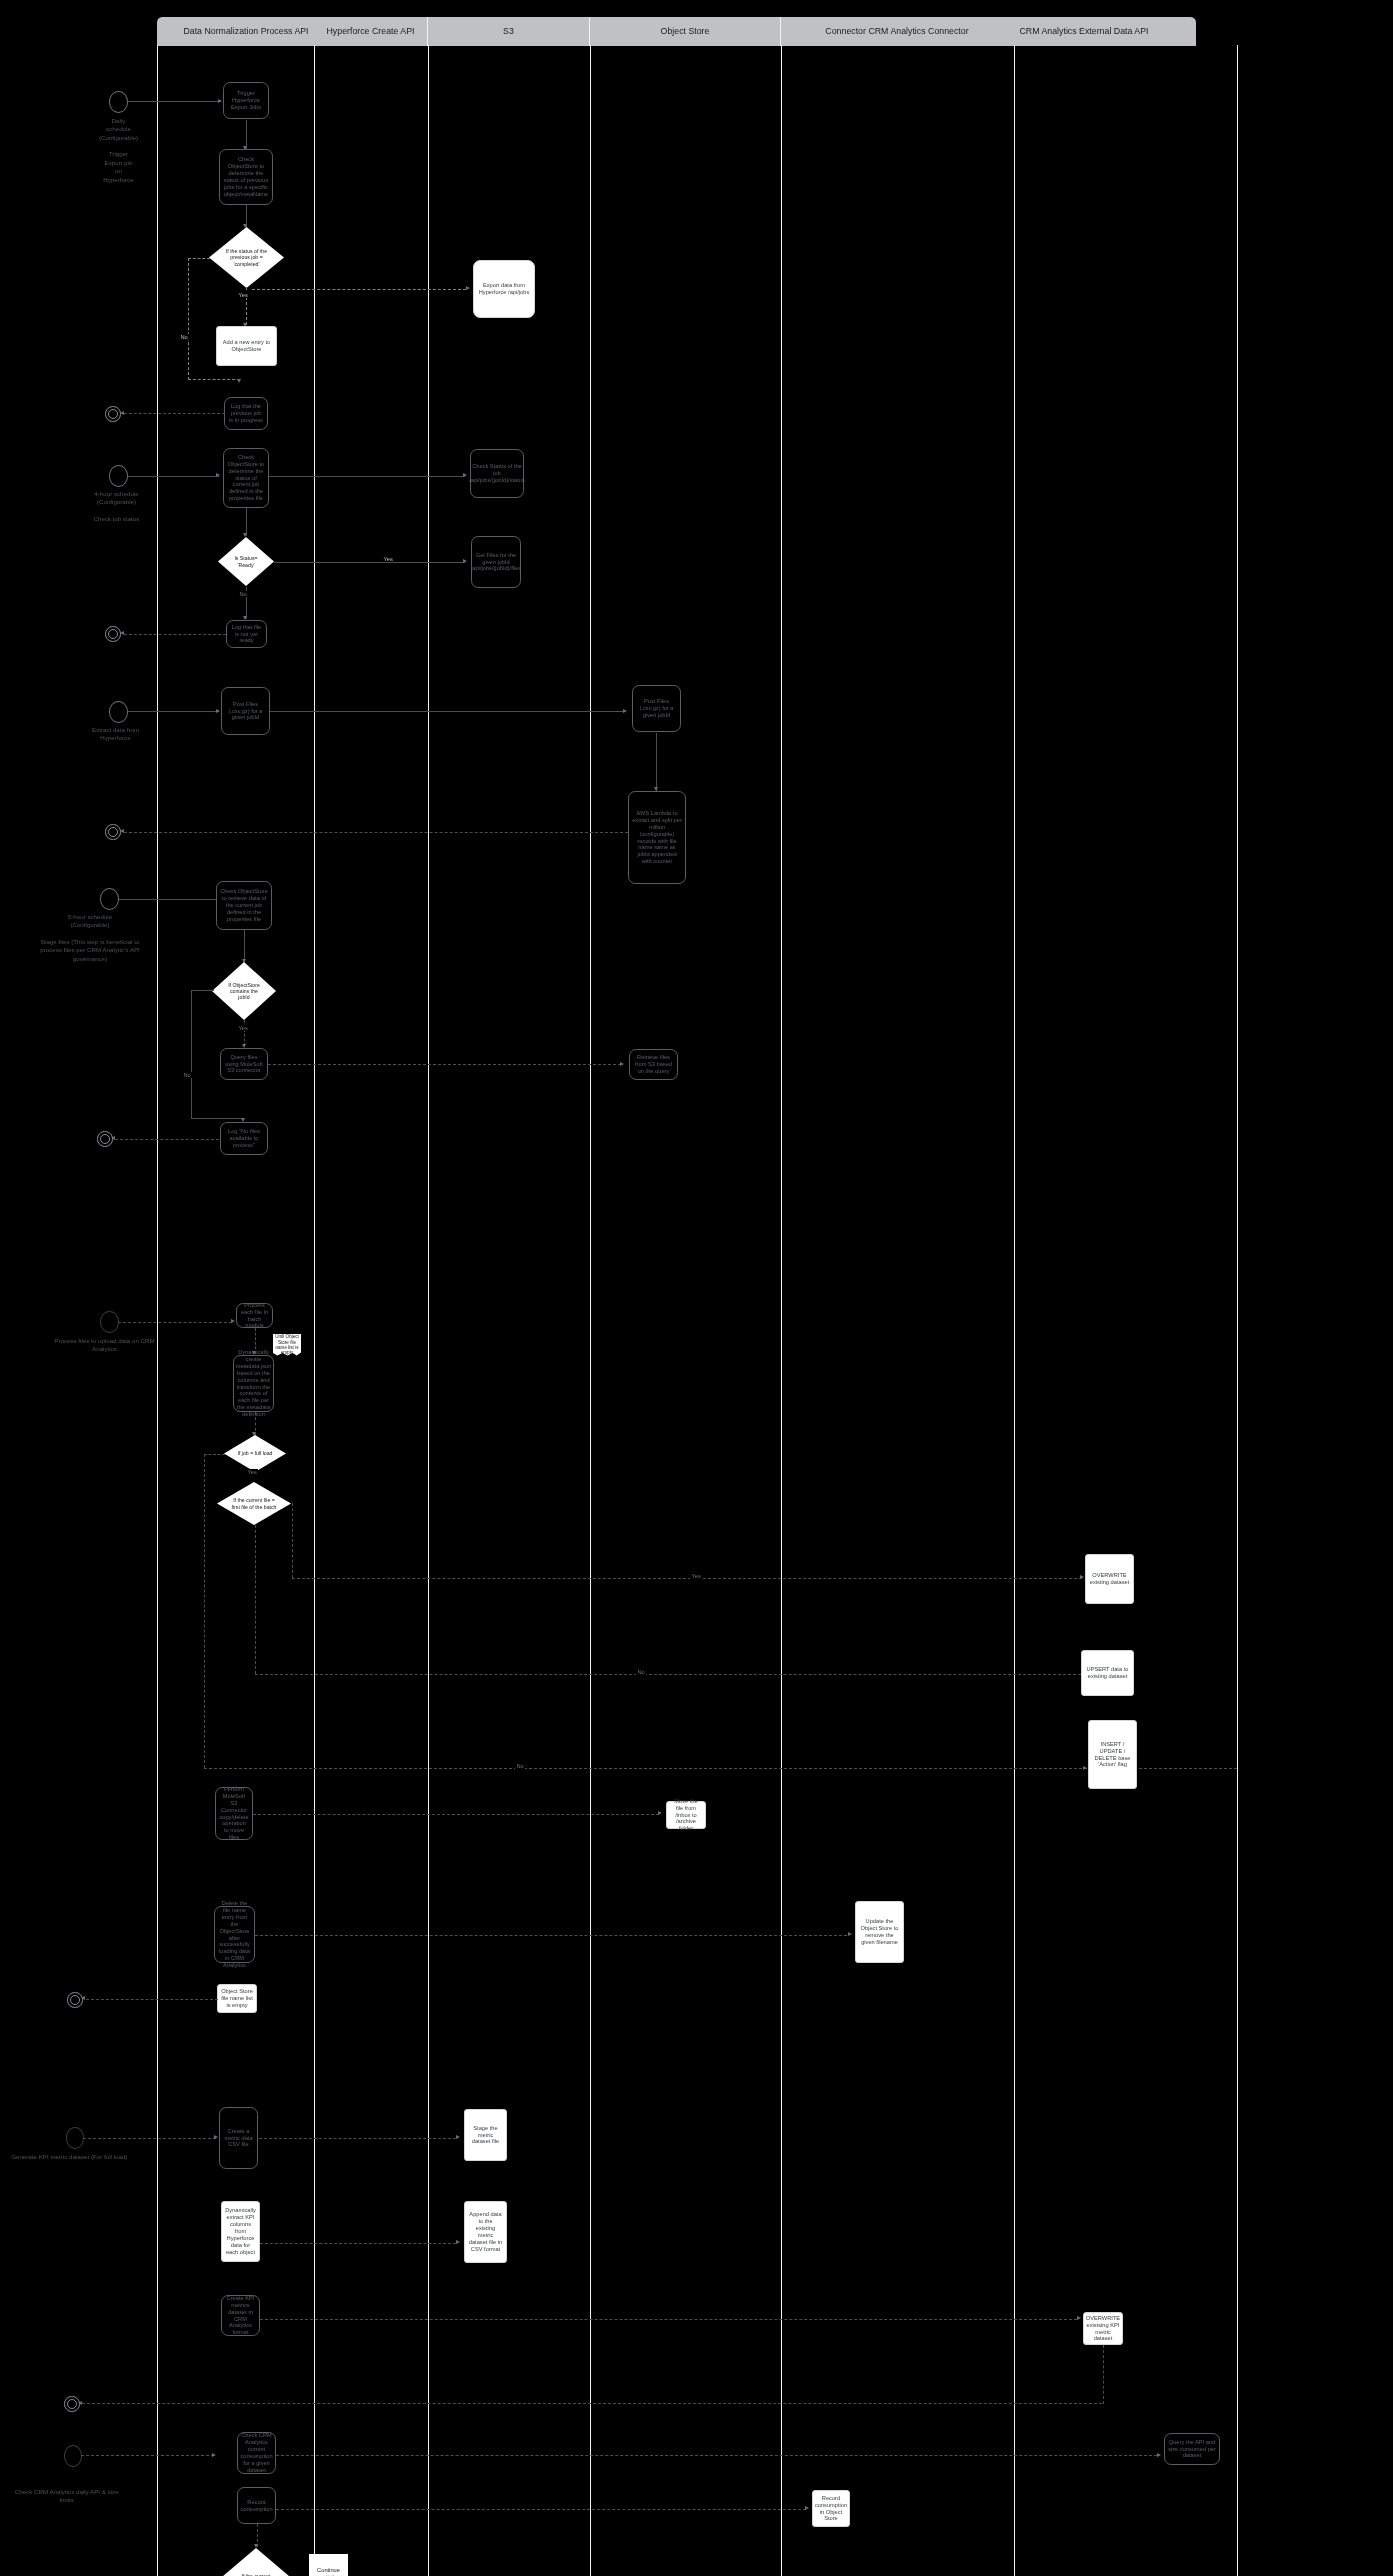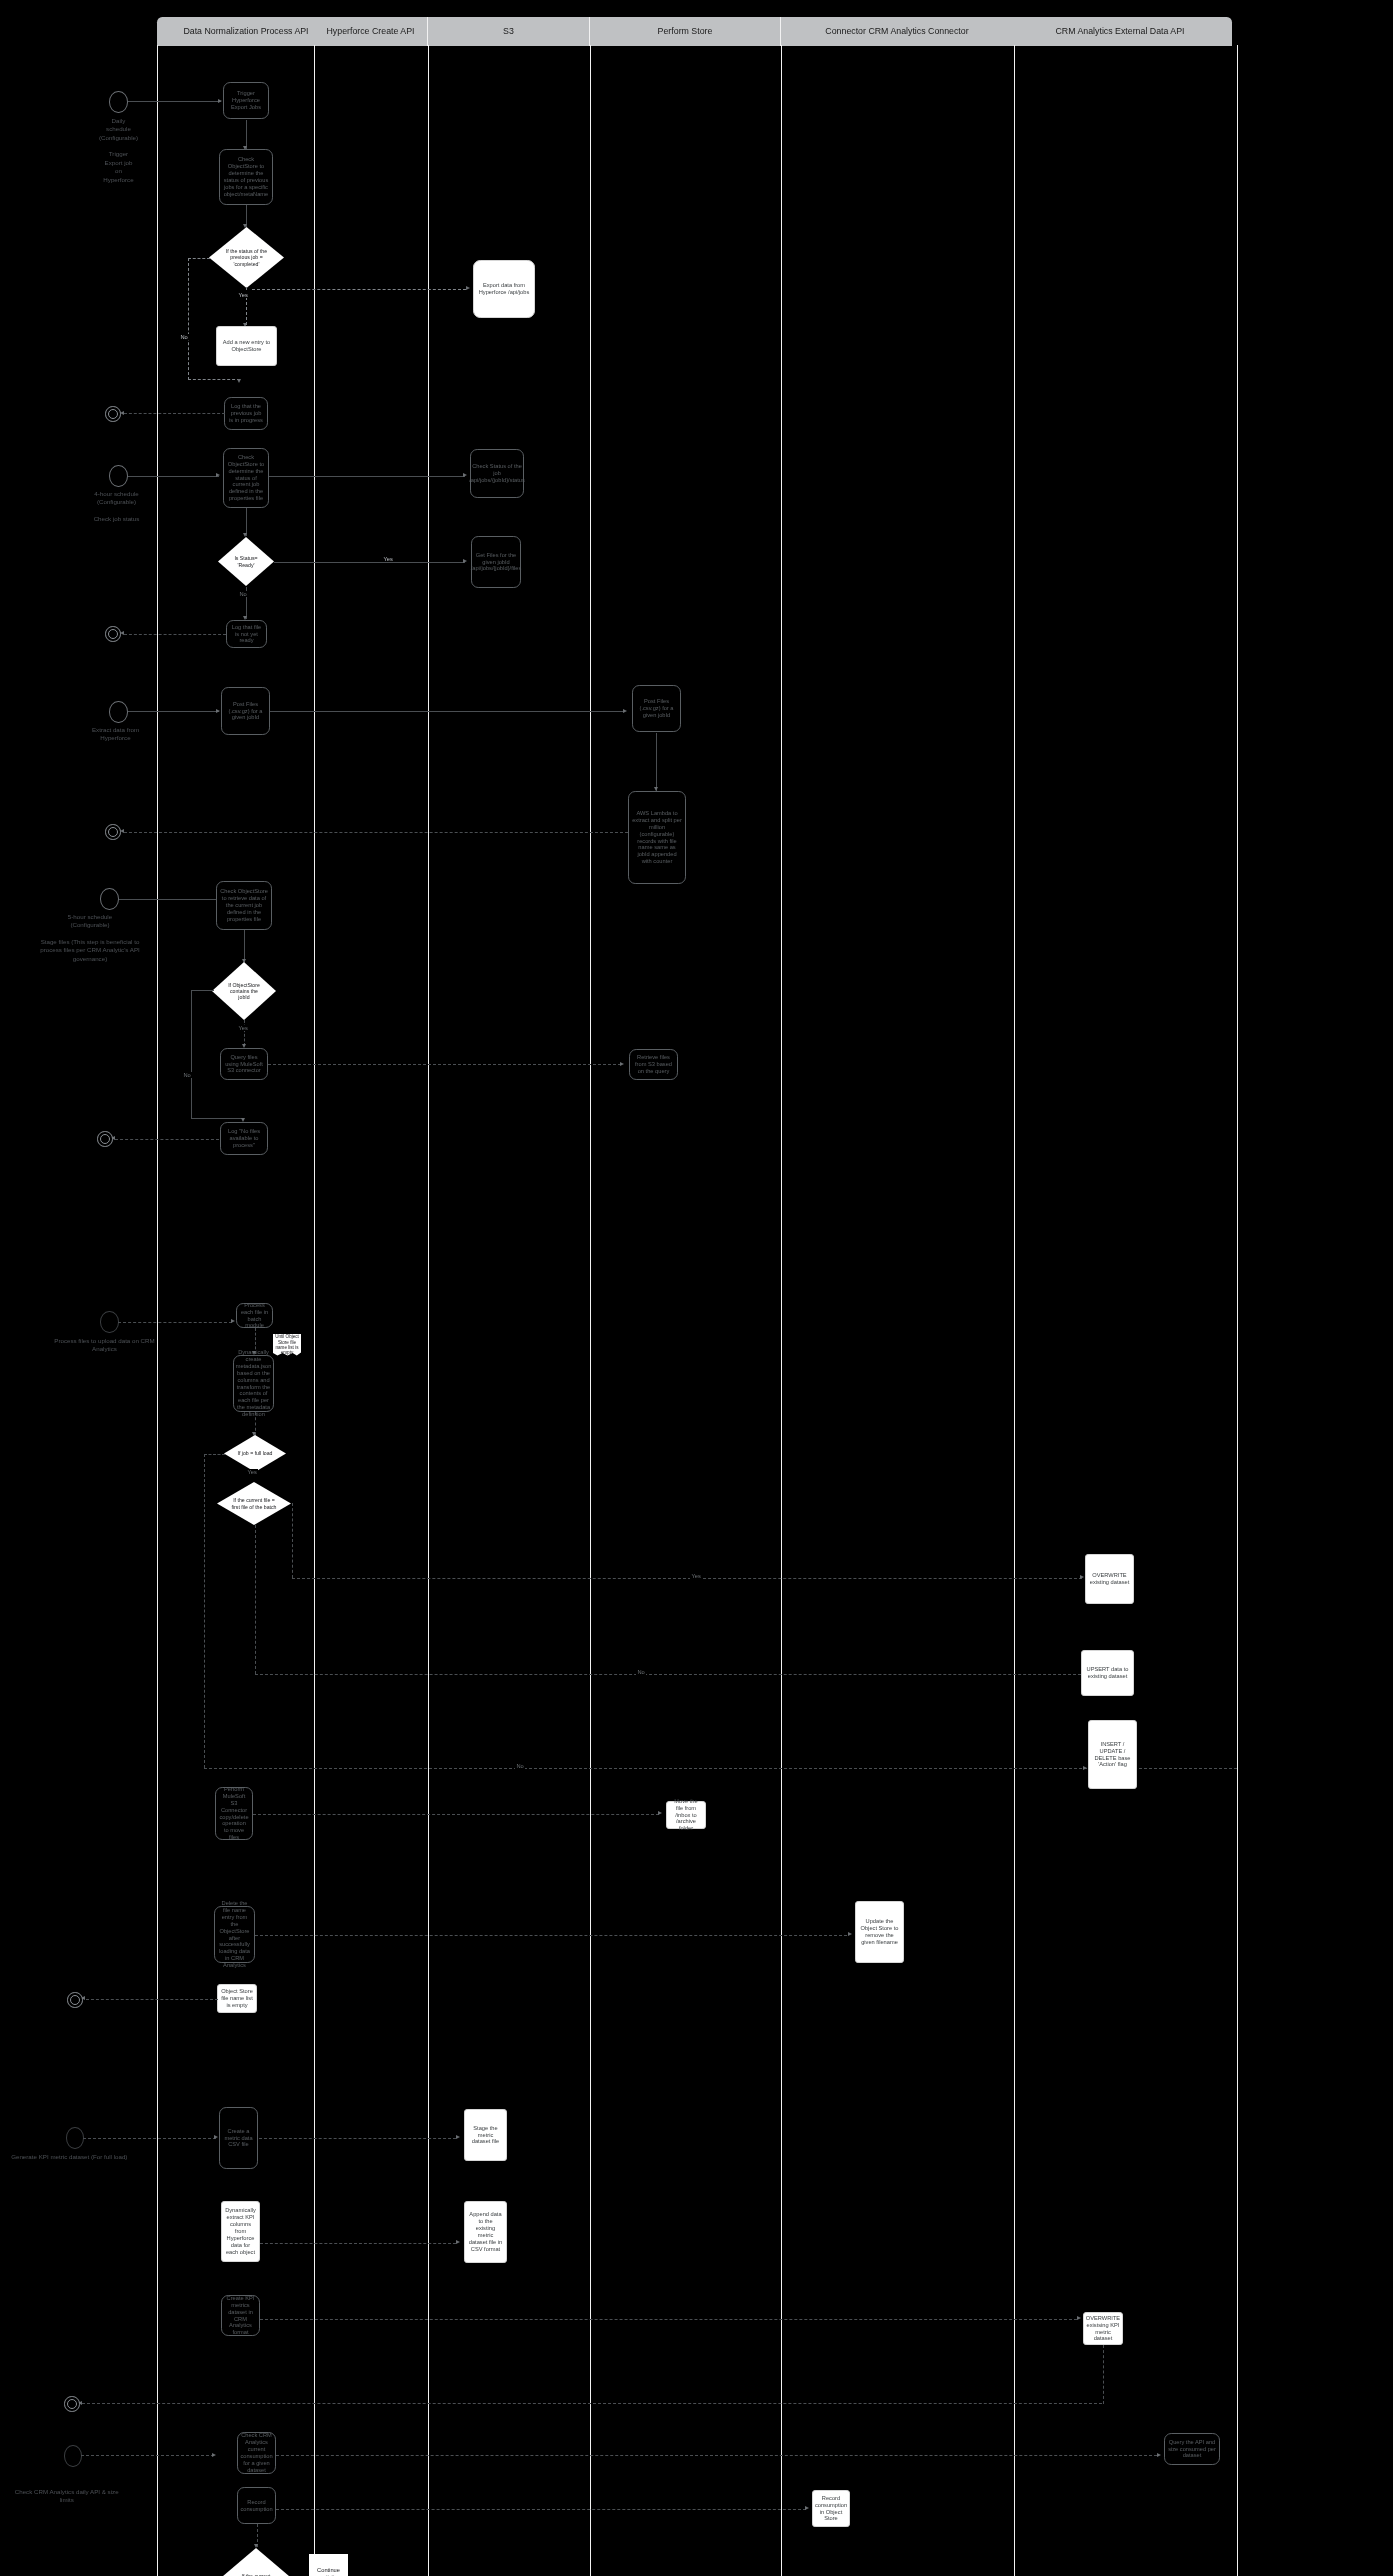--- a/index.html
+++ b/index.html
@@ -85,26 +85,26 @@
   <div class="lane-header first" style="left:157px;top:16.5px;width:179px;height:29px;">
     <span>Data Normalization Process API</span>
   </div>
   <div class="lane-header" style="left:314px;top:16.5px;width:114px;height:29px;">
     <span>Hyperforce Create API</span>
   </div>
   <div class="lane-header" style="left:428px;top:16.5px;width:162px;height:29px;">
     <span>S3</span>
   </div>
   <div class="lane-header" style="left:590px;top:16.5px;width:191px;height:29px;">
-    <span>Perform Store</span>
+    <span>Object Store</span>
   </div>
   <div class="lane-header" style="left:781px;top:16.5px;width:233px;height:29px;">
     <span>Connector CRM Analytics Connector</span>
   </div>
-  <div class="lane-header last" style="left:1008px;top:16.5px;width:224px;height:29px;">
+  <div class="lane-header last" style="left:972px;top:16.5px;width:224px;height:29px;">
     <span>CRM Analytics External Data API</span>
   </div>
 
   <div class="pool-border" style="left:157px;top:45px;width:1081px;height:2978px;"></div>
 
   <div class="lane-div" style="left:314px;top:45px;height:2978px;"></div>
   <div class="lane-div" style="left:428px;top:45px;height:2978px;"></div>
   <div class="lane-div" style="left:590px;top:45px;height:2978px;"></div>
   <div class="lane-div" style="left:781px;top:45px;height:2978px;"></div>
   <div class="lane-div" style="left:1014px;top:45px;height:2978px;"></div>

